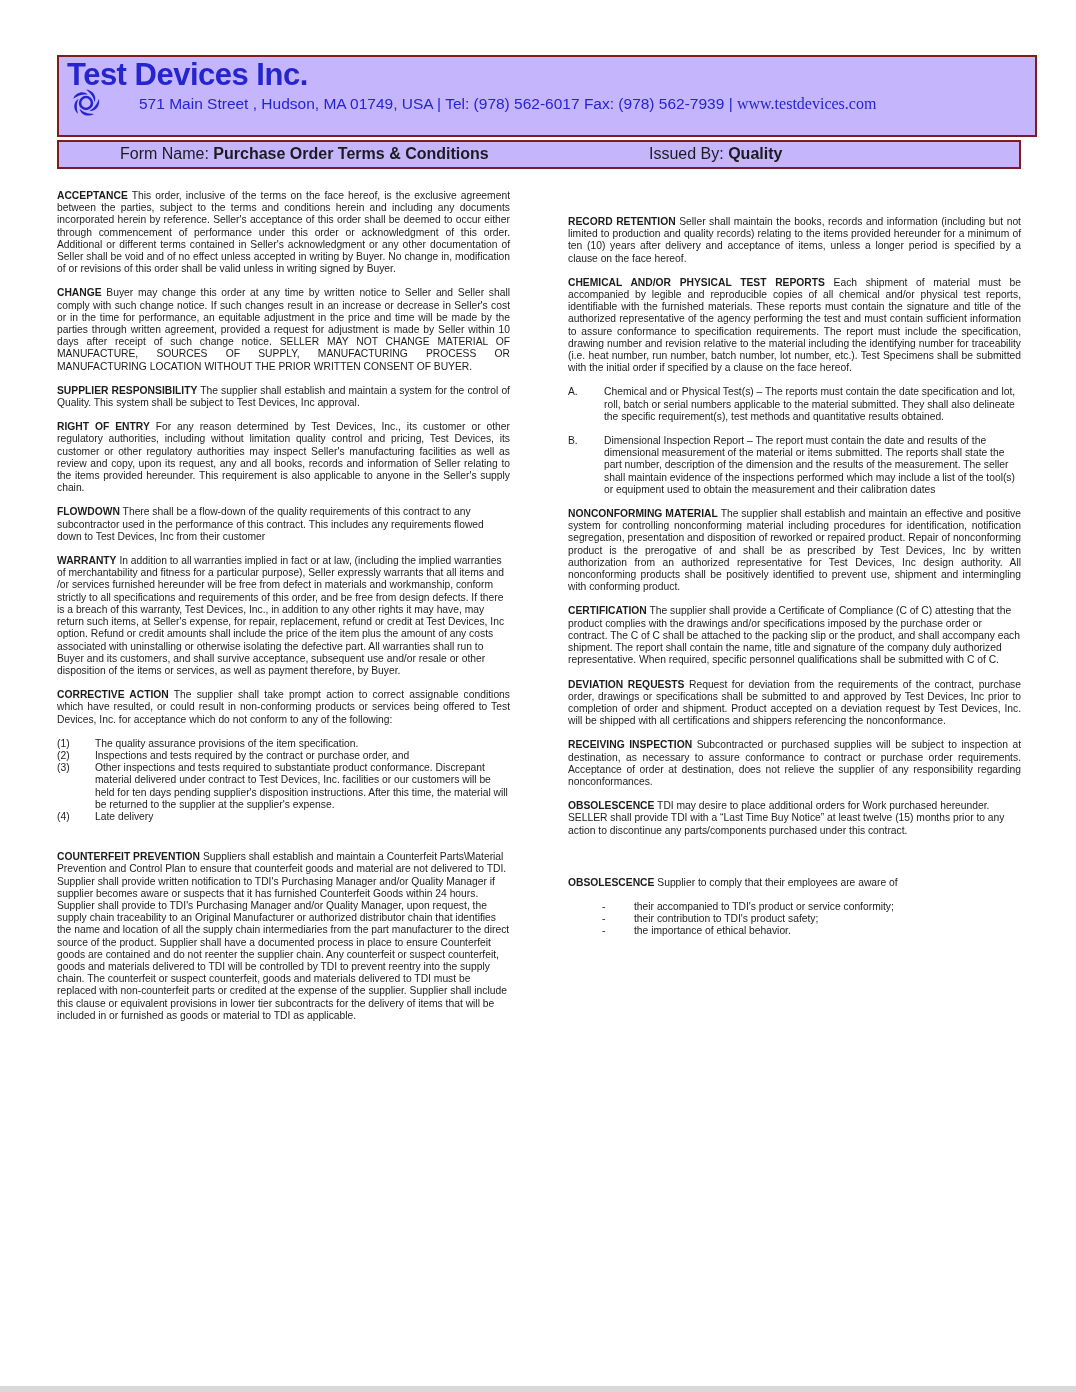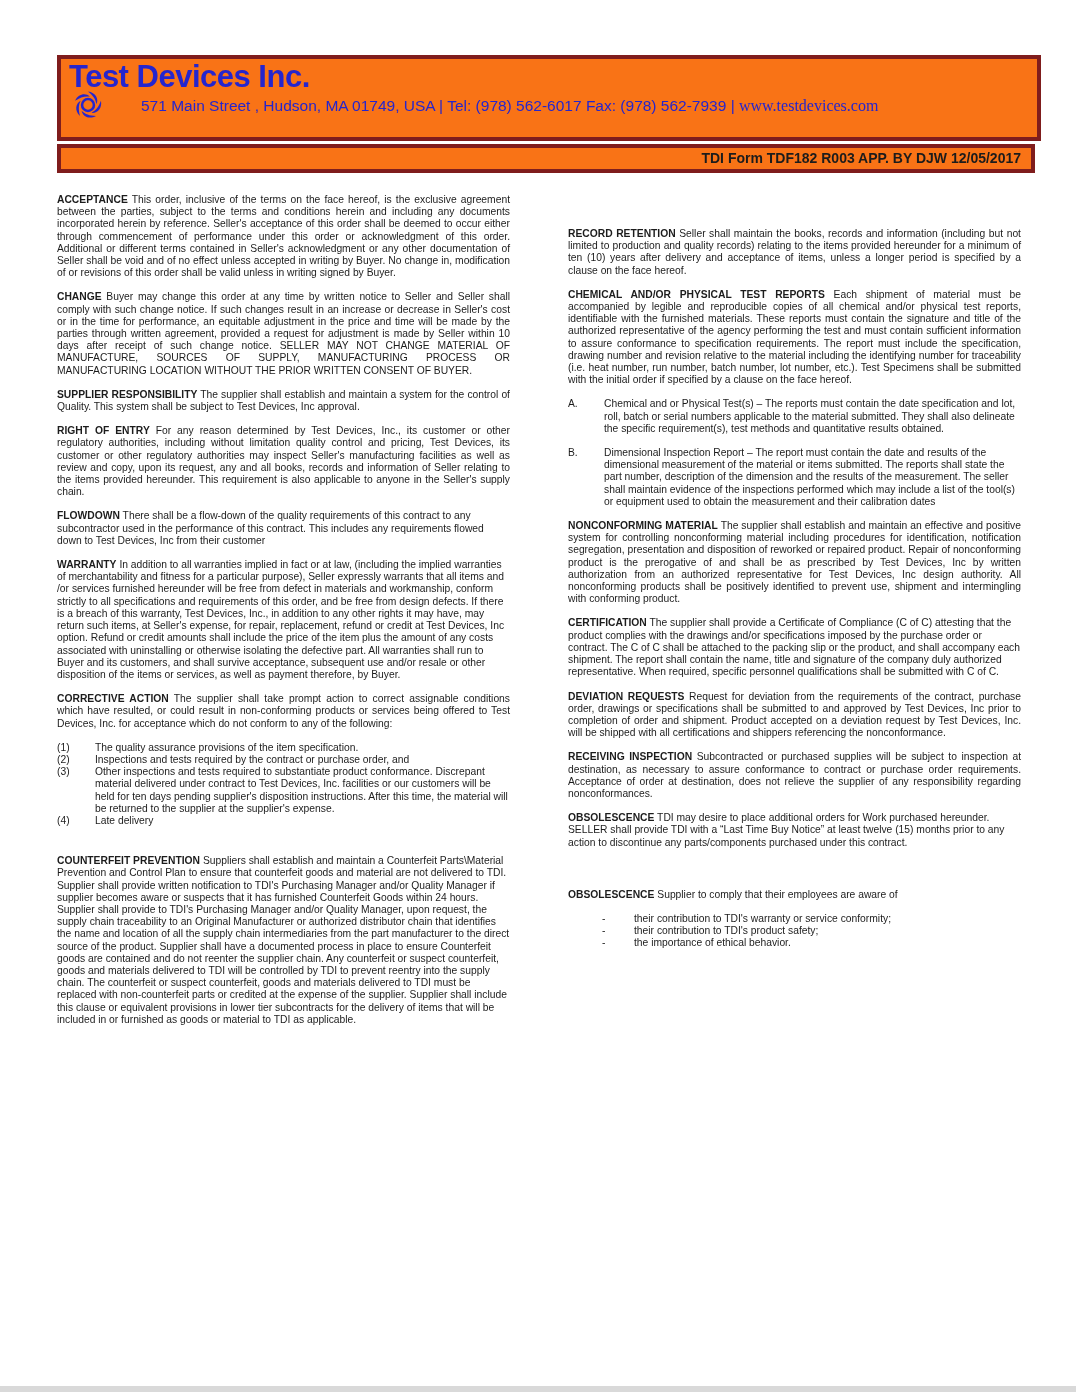--- a/index.html
+++ b/index.html
@@ -4,21 +4,21 @@
 <style>
   html,body { margin:0; padding:0; background:#ffffff; }
   body {
     width:1076px; height:1392px; overflow:hidden; position:relative;
     font-family:"Liberation Sans","DejaVu Sans",sans-serif; color:#1c1c1c;
   }
   .page { width:1076px; height:1392px; position:relative; overflow:hidden; }
 
   
   header { padding:55px 55px 0 57px; }
-  .hdr-box { border:4px solid #7f1d1d; width:960px; background:#f97316; }
+  .hdr-box { border:2px solid #7f1d1d; width:960px; background:#c4b5fd; }
   .hdr-top { height:76px; padding:2px 8px 0 8px; }
   .logo-text {
     display:inline-block; font-size:31px; font-weight:bold; letter-spacing:-0.5px;
     line-height:1.05; transform:scaleY(1.02);
   }
   .logo-row2 { display:flex; align-items:flex-start; margin-top:-6px; }
   .logo-swirl { width:34px; height:34px; margin-left:2px; flex:0 0 auto; }
   .address { font-size:15.5px; margin-left:36px; margin-top:9px; white-space:nowrap; }
   .address .serif { font-family:"Liberation Serif","DejaVu Serif",serif; font-size:16px; }
 
@@ -26,21 +26,21 @@
   .form-name { position:absolute; left:61px; top:3px; }
   .issued-by { position:absolute; left:590px; top:3px; }
   .hdr-mid b, .hdr-bot { font-weight:bold; }
 
   .hdr-bot { margin-top:3px; height:19px; font-size:14px; text-align:right; padding:2px 10px 0 0; }
 
   
   main { display:flex; padding:21px 55px 0 57px; }
   .col { width:453px; font-size:10.3px; line-height:12.2px; }
   .col + .col { margin-left:58px; }
-  .col-right { margin-top:34px; }
+  .col-right { margin-top:26px; }
 
   .section { margin-bottom:12px; }
   .para { margin:0 0 12px 0; }
   .section .para:last-child, .section .list:last-child { margin-bottom:0; }
   .justify { text-align:justify; }
   .sec-heading { font-weight:bold; }
 
   .list { margin:0 0 12px 0; }
   .list-item { display:flex; align-items:flex-start; }
   .list-num  .marker { flex:0 0 38px; }
@@ -70,24 +70,29 @@
             <path d="M20 4 C29 5 33 13 30 19 C29 13 26 9 20 4 Z" transform="rotate(288,20,20)"></path>
             <circle cx="20" cy="20" r="7" fill="none" stroke="#2525ce" stroke-width="3"></circle>
           </g>
         </svg>
         <div class="address brand" style="color: rgb(37, 37, 206);">
           <span>571 Main Street , Hudson, MA 01749, USA | Tel: (978) 562-6017 Fax: (978) 562-7939 | </span><span class="serif">www.testdevices.com</span>
         </div>
       </div>
     </div>
 
+    <div class="hdr-box hdr-mid">
+      <div class="form-name">
+        <span>Form Name: </span><b>Purchase Order Terms &amp; Conditions</b>
+      </div>
+      <div class="issued-by">
+        <span>Issued By: </span><b>Quality</b>
+      </div>
+    </div>
 
-    <div class="hdr-box hdr-bot">
-      <span class="form-ref">TDI Form TDF182 R003 APP. BY DJW 12/05/2017</span>
-    </div>
   </header>
 
   <main class="columns">
     <div class="col" id="col-left">
         <div class="section">
           <p class="para justify"><span class="sec-heading">ACCEPTANCE</span> <span>This order, inclusive of the terms on the face hereof, is the exclusive agreement between the parties, subject to the terms and conditions herein and including any documents incorporated herein by reference. Seller's acceptance of this order shall be deemed to occur either through commencement of performance under this order or acknowledgment of this order. Additional or different terms contained in Seller's acknowledgment or any other documentation of Seller shall be void and of no effect unless accepted in writing by Buyer. No change in, modification of or revisions of this order shall be valid unless in writing signed by Buyer.</span></p>
         </div>
         <div class="section">
           <p class="para justify"><span class="sec-heading">CHANGE</span> <span>Buyer may change this order at any time by written notice to Seller and Seller shall comply with such change notice. If such changes result in an increase or decrease in Seller's cost or in the time for performance, an equitable adjustment in the price and time will be made by the parties through written agreement, provided a request for adjustment is made by Seller within 10 days after receipt of such change notice. SELLER MAY NOT CHANGE MATERIAL OF MANUFACTURE, SOURCES OF SUPPLY, MANUFACTURING PROCESS OR MANUFACTURING LOCATION WITHOUT THE PRIOR WRITTEN CONSENT OF BUYER.</span></p>
         </div>
@@ -160,21 +165,21 @@
           <p class="para justify"><span class="sec-heading">RECEIVING INSPECTION</span> <span>Subcontracted or purchased supplies will be subject to inspection at destination, as necessary to assure conformance to contract or purchase order requirements. Acceptance of order at destination, does not relieve the supplier of any responsibility regarding nonconformances.</span></p>
         </div>
         <div class="section">
           <p class="para"><span class="sec-heading">OBSOLESCENCE</span> <span>TDI may desire to place additional orders for Work purchased hereunder. SELLER shall provide TDI with a “Last Time Buy Notice” at least twelve (15) months prior to any action to discontinue any parts/components purchased under this contract.</span></p>
         </div>
         <div class="section" style="margin-top: 40px;">
           <p class="para"><span class="sec-heading">OBSOLESCENCE</span> <span>Supplier to comply that their employees are aware of</span></p>
           <div class="list list-dash">
             <div class="list-item">
               <span class="marker">-</span>
-              <span class="item-text">their contribution to TDI's warranty or service conformity;</span>
+              <span class="item-text">their accompanied to TDI's product or service conformity;</span>
             </div>
             <div class="list-item">
               <span class="marker">-</span>
               <span class="item-text">their contribution to TDI's product safety;</span>
             </div>
             <div class="list-item">
               <span class="marker">-</span>
               <span class="item-text">the importance of ethical behavior.</span>
             </div>
           </div>

